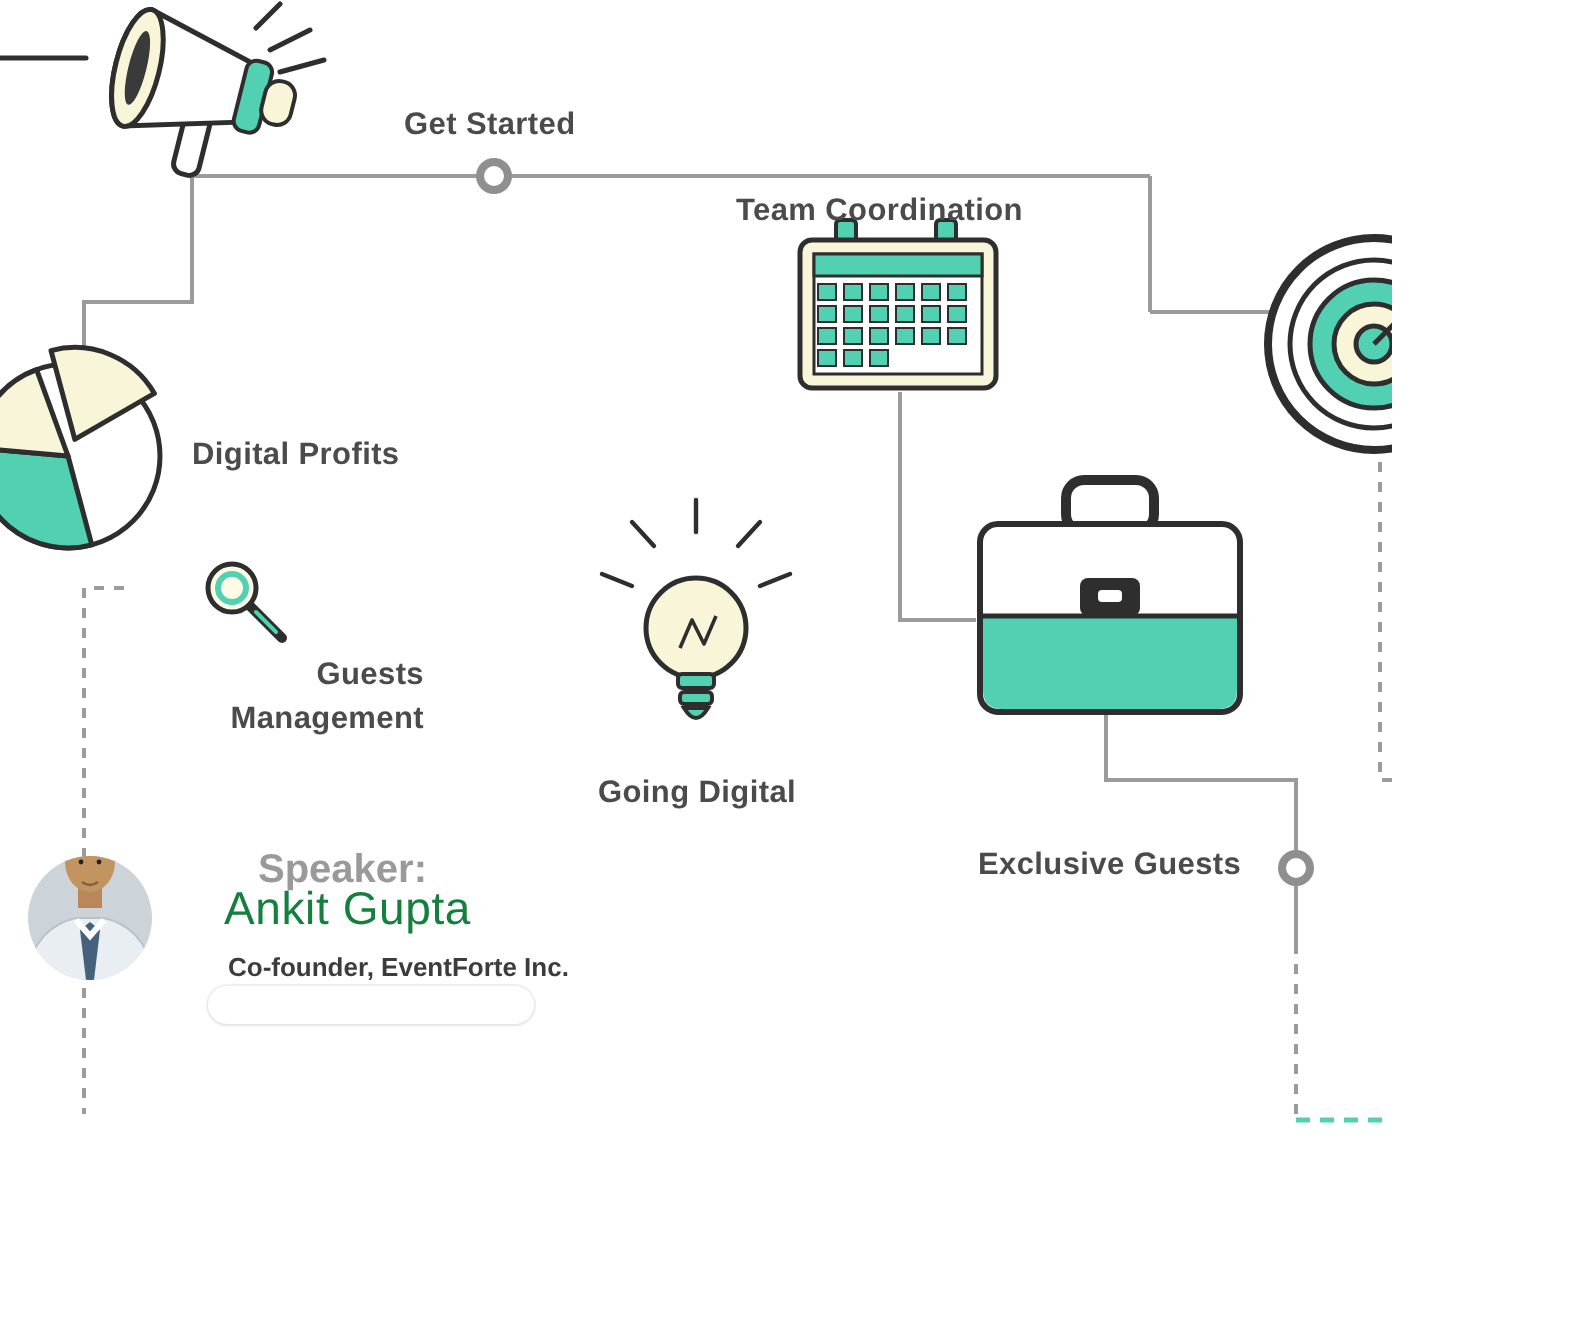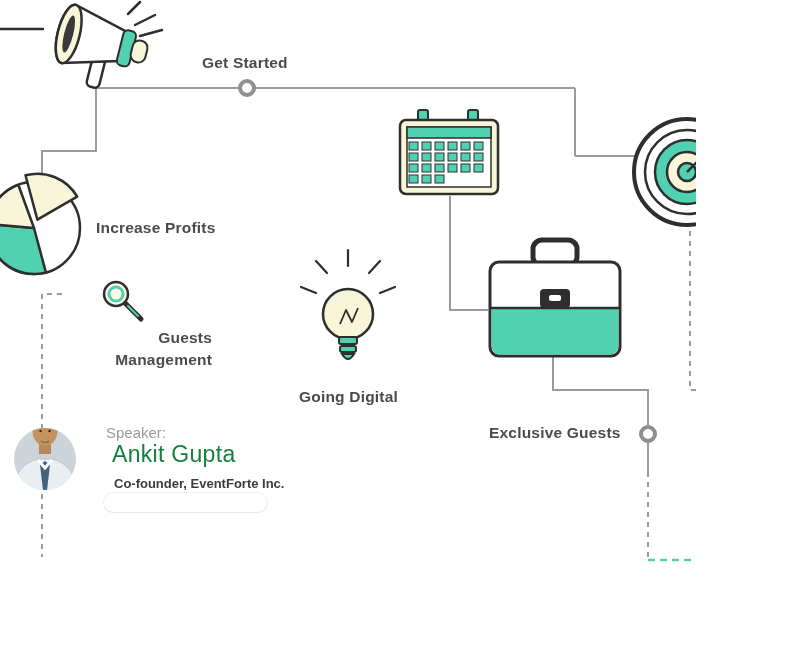--- a/index.html
+++ b/index.html
@@ -6,21 +6,21 @@
   .canvas{
     position:relative;width:696px;height:660px;background:#ffffff;overflow:hidden;
     font-family:"Liberation Sans",sans-serif;
   }
   svg.layer{position:absolute;left:0;top:0;width:793px;height:660px;}
   .label{
     position:absolute;font-weight:700;font-size:15.5px;color:#4b4b4b;
     letter-spacing:.2px;white-space:nowrap;
   }
   .guests-wrap{position:absolute;left:62px;top:327px;width:150px;text-align:right;line-height:22px;}
-  .speaker-label{position:absolute;left:106px;top:424px;font-size:15px;font-weight:400;color:#9a9a9a;}
+  .speaker-label{position:absolute;left:129px;top:424px;font-size:20px;font-weight:700;color:#9a9a9a;}
   .speaker-name{position:absolute;left:112px;top:441px;font-size:23px;font-weight:400;color:#15803d;letter-spacing:.3px;}
   .speaker-title{position:absolute;left:114px;top:476px;font-size:13px;font-weight:700;color:#3c3c3c;}
   .pill{
     position:absolute;left:104px;top:493px;width:163px;height:19px;background:#ffffff;
     border-radius:10px;box-shadow:0 0 0 1px rgba(0,0,0,0.06),0 1px 2px rgba(0,0,0,0.05);
   }
 </style>
 </head>
 <body>
 
@@ -158,22 +158,23 @@
         <path d="M31,430 Q30,410 45,409 Q60,410 59,430 Q56,417 45,416 Q34,417 31,430 Z" fill="#231a14"></path>
         <circle cx="40.5" cy="431" r="1.2" fill="#222222"></circle>
         <circle cx="49.5" cy="431" r="1.2" fill="#222222"></circle>
         <path d="M41,441 Q45,444 49,441" fill="none" stroke="#8a5f3a" stroke-width="1.2"></path>
       </g>
     </g>
   </svg>
 
   <div class="label" style="left:202px;top:54px">Get Started</div>
 
+  <div class="label" style="left:368px;top:97px">Team Coordination</div>
 
-  <div class="label" style="left:96px;top:219px">Increase Profits</div>
+  <div class="label" style="left:96px;top:219px">Digital Profits</div>
 
   <div class="guests-wrap">
     <div class="label" style="position:static">Guests</div>
     <div class="label" style="position:static">Management</div>
   </div>
 
   <div class="label" style="left:299px;top:388px">Going Digital</div>
 
   <div class="label" style="left:489px;top:424px">Exclusive Guests</div>
 

